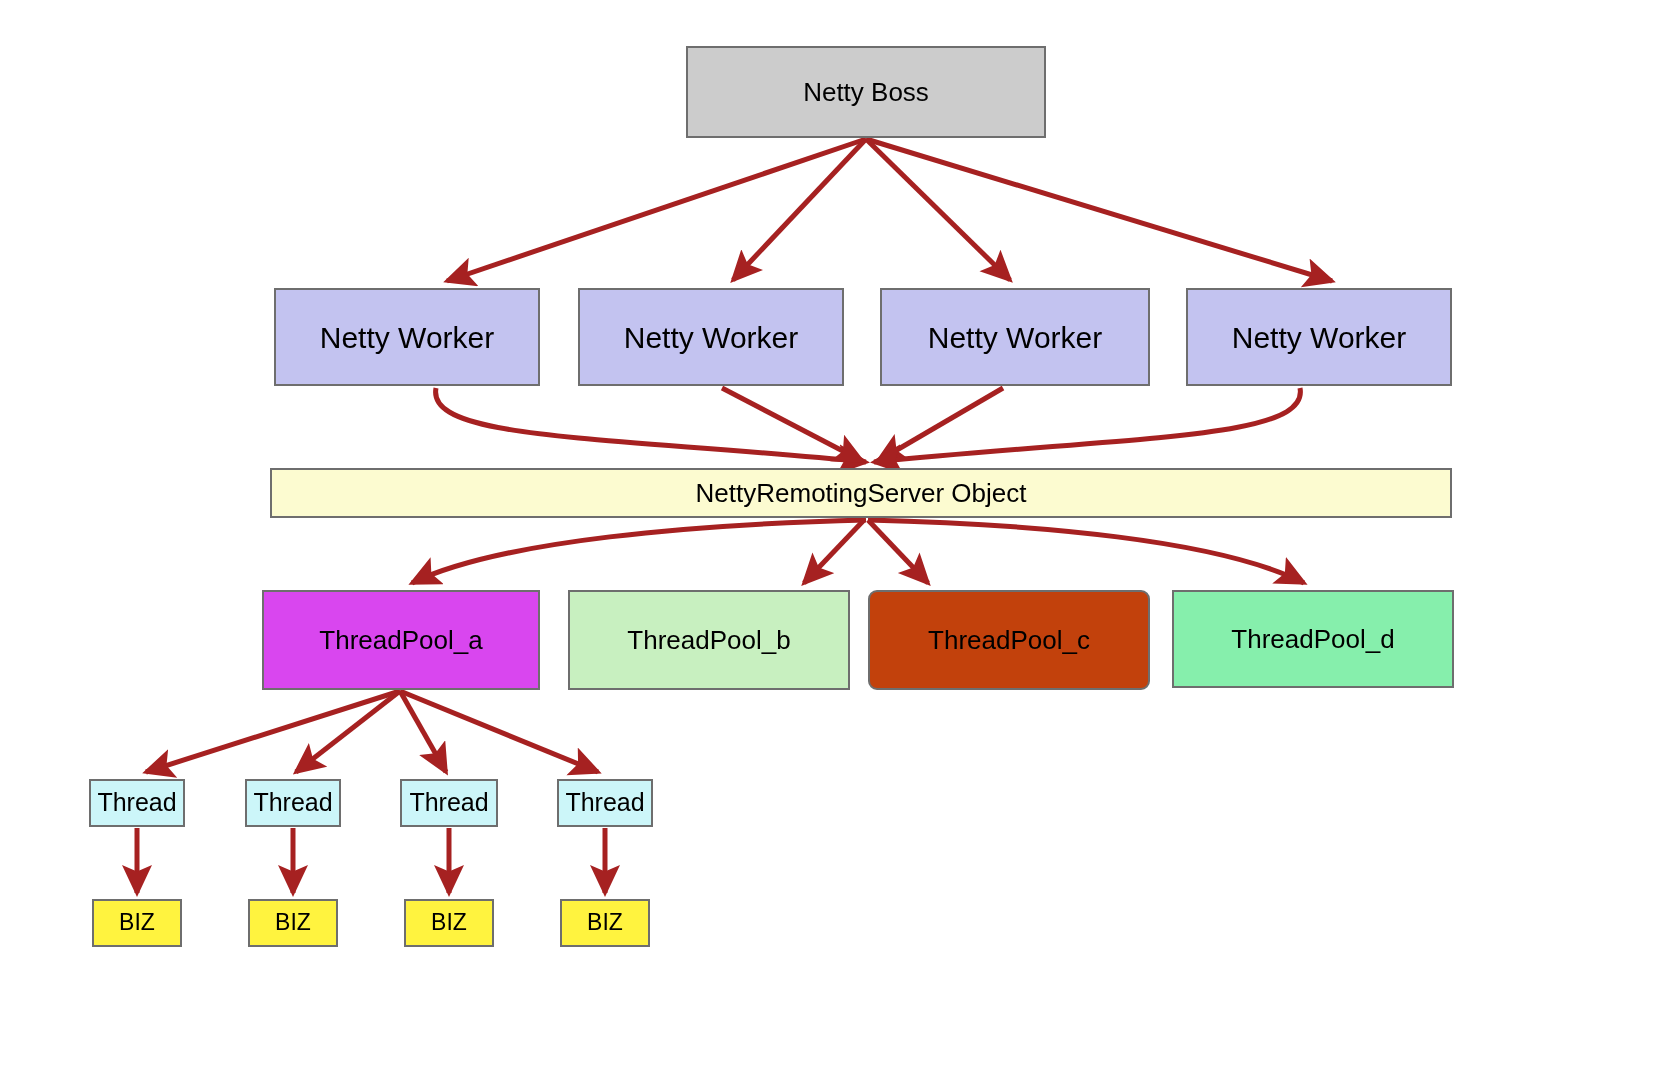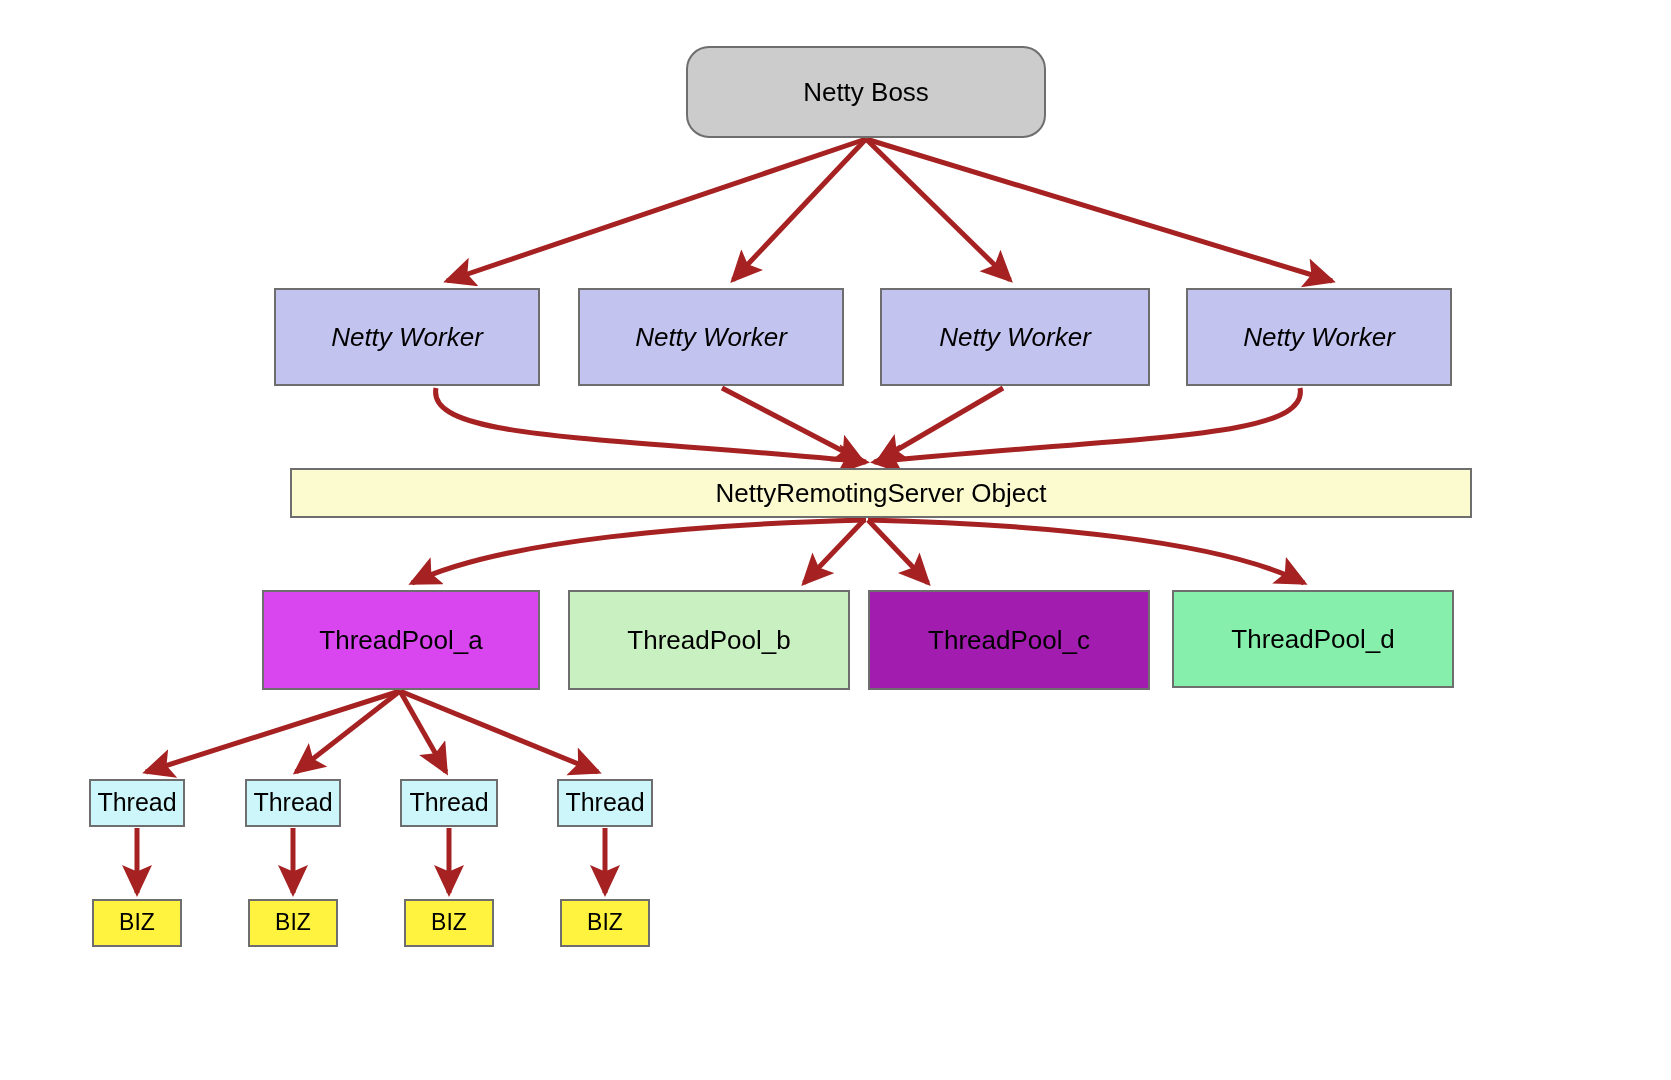--- a/index.html
+++ b/index.html
@@ -33,21 +33,21 @@
     border: 2px solid #6e6e6e;
     display: flex;
     align-items: center;
     justify-content: center;
     color: #000000;
     text-align: center;
     line-height: 1.1;
     z-index: 3;
   }
   .node-boss      { background: #cccccc; font-size: 26px; }
-  .node-worker    { background: #c3c3f0; font-size: 26px; font-style: italic; }
+  .node-worker    { background: #c3c3f0; font-size: 30px; }
   .node-server    { background: #fcfbd0; font-size: 26px; }
   .node-pool      { background: #c8f0c0; font-size: 26px; }
   .node-thread    { background: #ccf6f9; font-size: 25px; }
   .node-biz       { background: #fff33f; font-size: 23px; text-align: center; }
 </style>
 </head>
 <body>
 
 <div id="canvas" style="background: rgb(255, 255, 255);">
 
@@ -80,32 +80,32 @@
       <path d="M 400,691 L 446,772"></path>
       <path d="M 400,691 L 598,772"></path>
 
       <path d="M 137,828 L 137,893"></path>
       <path d="M 293,828 L 293,893"></path>
       <path d="M 449,828 L 449,893"></path>
       <path d="M 605,828 L 605,893"></path>
     </g>
   </svg>
 
-  <div class="node node-boss" id="node-boss" style="left: 686px; top: 46px; width: 360px; height: 92px; background: rgb(204, 204, 204); border-color: rgb(110, 110, 110); border-radius: 23px;">Netty Boss</div>
+  <div class="node node-boss" id="node-boss" style="left: 686px; top: 46px; width: 360px; height: 92px; background: rgb(204, 204, 204); border-color: rgb(110, 110, 110);">Netty Boss</div>
 
   <div class="node node-worker" id="node-worker-0" style="left: 274px; top: 288px; width: 266px; height: 98px; background: rgb(195, 195, 240); border-color: rgb(110, 110, 110);">Netty Worker</div>
   <div class="node node-worker" id="node-worker-1" style="left: 578px; top: 288px; width: 266px; height: 98px; background: rgb(195, 195, 240); border-color: rgb(110, 110, 110);">Netty Worker</div>
   <div class="node node-worker" id="node-worker-2" style="left: 880px; top: 288px; width: 270px; height: 98px; background: rgb(195, 195, 240); border-color: rgb(110, 110, 110);">Netty Worker</div>
   <div class="node node-worker" id="node-worker-3" style="left: 1186px; top: 288px; width: 266px; height: 98px; background: rgb(195, 195, 240); border-color: rgb(110, 110, 110);">Netty Worker</div>
 
-  <div class="node node-server" id="node-server" style="left: 270px; top: 468px; width: 1182px; height: 50px; background: rgb(252, 251, 208); border-color: rgb(110, 110, 110); margin-left: 20px;">NettyRemotingServer Object</div>
+  <div class="node node-server" id="node-server" style="left: 270px; top: 468px; width: 1182px; height: 50px; background: rgb(252, 251, 208); border-color: rgb(110, 110, 110);">NettyRemotingServer Object</div>
 
   <div class="node node-pool" id="node-pool-0" style="left: 262px; top: 590px; width: 278px; height: 100px; background: #d946ef; border-color: rgb(110, 110, 110);">ThreadPool_a</div>
   <div class="node node-pool" id="node-pool-1" style="left: 568px; top: 590px; width: 282px; height: 100px; background: rgb(200, 240, 192); border-color: rgb(110, 110, 110);">ThreadPool_b</div>
-  <div class="node node-pool" id="node-pool-2" style="left: 868px; top: 590px; width: 282px; height: 100px; background: #a21caf; border-color: rgb(110, 110, 110);">ThreadPool_c</div>
+  <div class="node node-pool" id="node-pool-2" style="left: 868px; top: 590px; width: 282px; height: 100px; background: #c2410c; border-color: rgb(110, 110, 110); border-radius: 9px;">ThreadPool_c</div>
   <div class="node node-pool" id="node-pool-3" style="left: 1172px; top: 590px; width: 282px; height: 98px; background: #86efac; border-color: rgb(110, 110, 110);">ThreadPool_d</div>
 
   <div class="node node-thread" id="node-thread-0" style="left: 89px; top: 779px; width: 96px; height: 48px; background: rgb(204, 246, 249); border-color: rgb(110, 110, 110);">Thread</div>
   <div class="node node-thread" id="node-thread-1" style="left: 245px; top: 779px; width: 96px; height: 48px; background: rgb(204, 246, 249); border-color: rgb(110, 110, 110);">Thread</div>
   <div class="node node-thread" id="node-thread-2" style="left: 400px; top: 779px; width: 98px; height: 48px; background: rgb(204, 246, 249); border-color: rgb(110, 110, 110);">Thread</div>
   <div class="node node-thread" id="node-thread-3" style="left: 557px; top: 779px; width: 96px; height: 48px; background: rgb(204, 246, 249); border-color: rgb(110, 110, 110);">Thread</div>
 
   <div class="node node-biz" id="node-biz-0" style="left: 92px; top: 899px; width: 90px; height: 48px; background: rgb(255, 243, 63); border-color: rgb(110, 110, 110);">BIZ</div>
   <div class="node node-biz" id="node-biz-1" style="left: 248px; top: 899px; width: 90px; height: 48px; background: rgb(255, 243, 63); border-color: rgb(110, 110, 110);">BIZ</div>
   <div class="node node-biz" id="node-biz-2" style="left: 404px; top: 899px; width: 90px; height: 48px; background: rgb(255, 243, 63); border-color: rgb(110, 110, 110);">BIZ</div>

